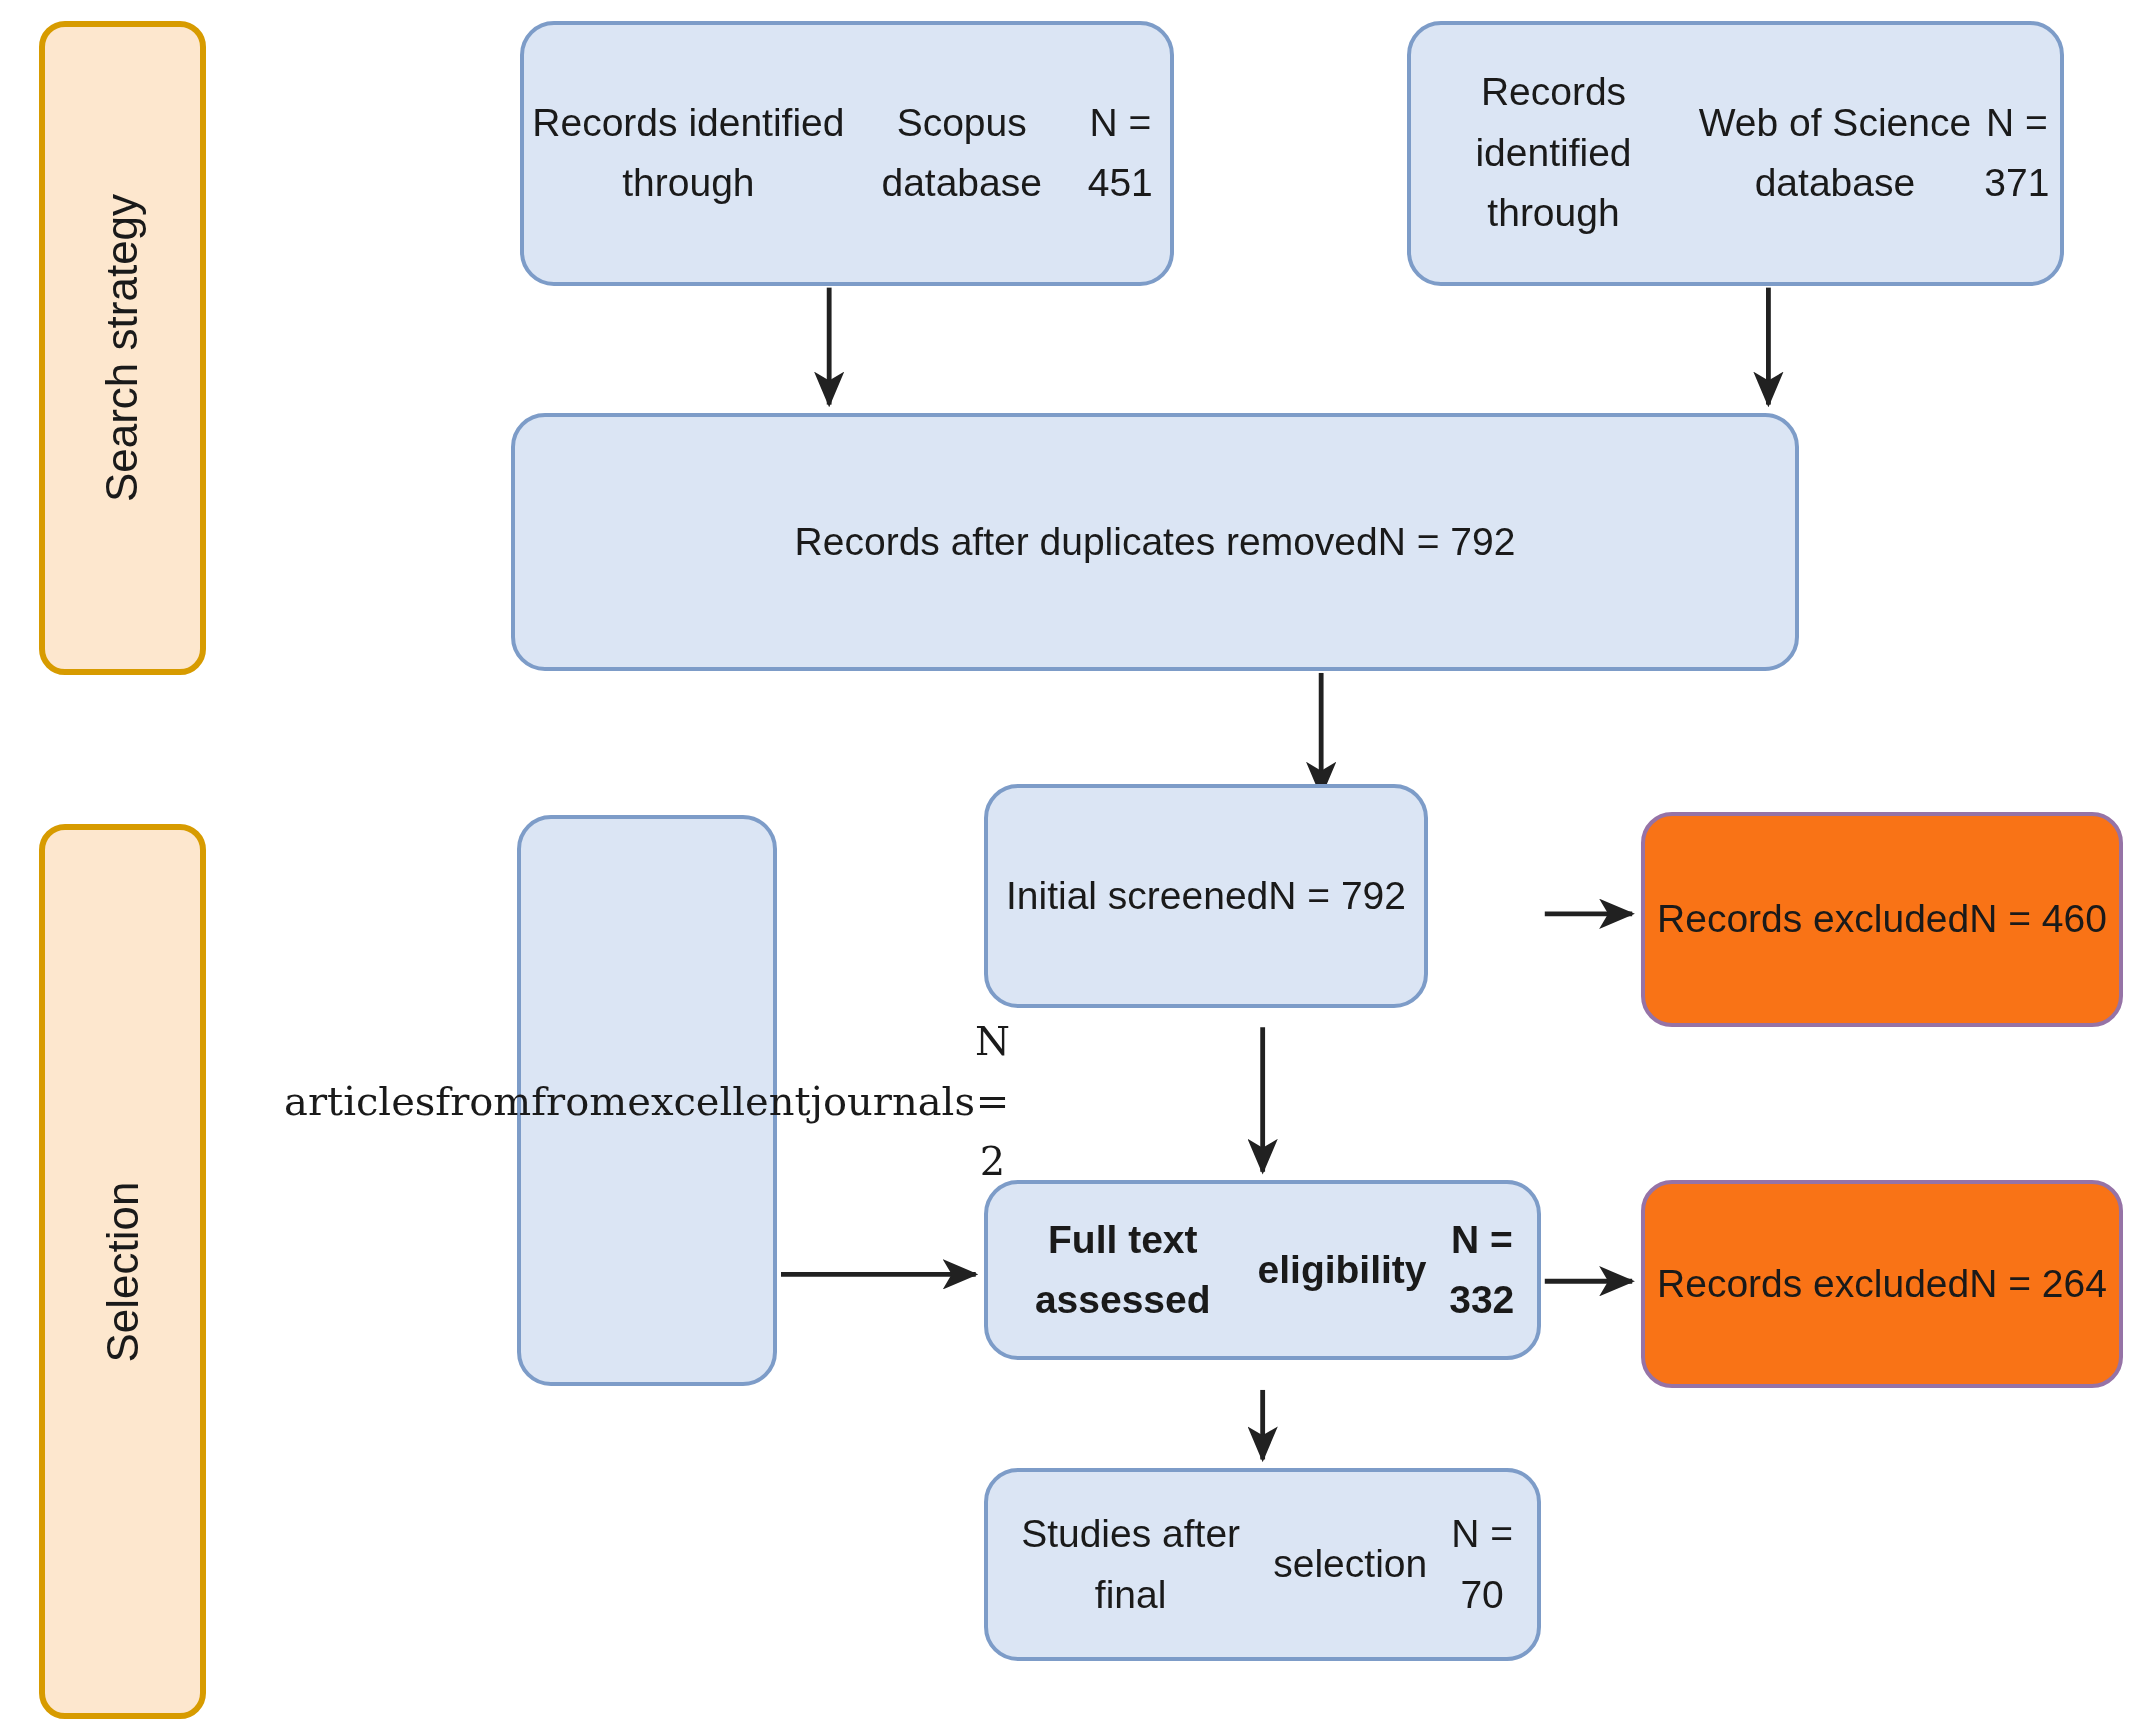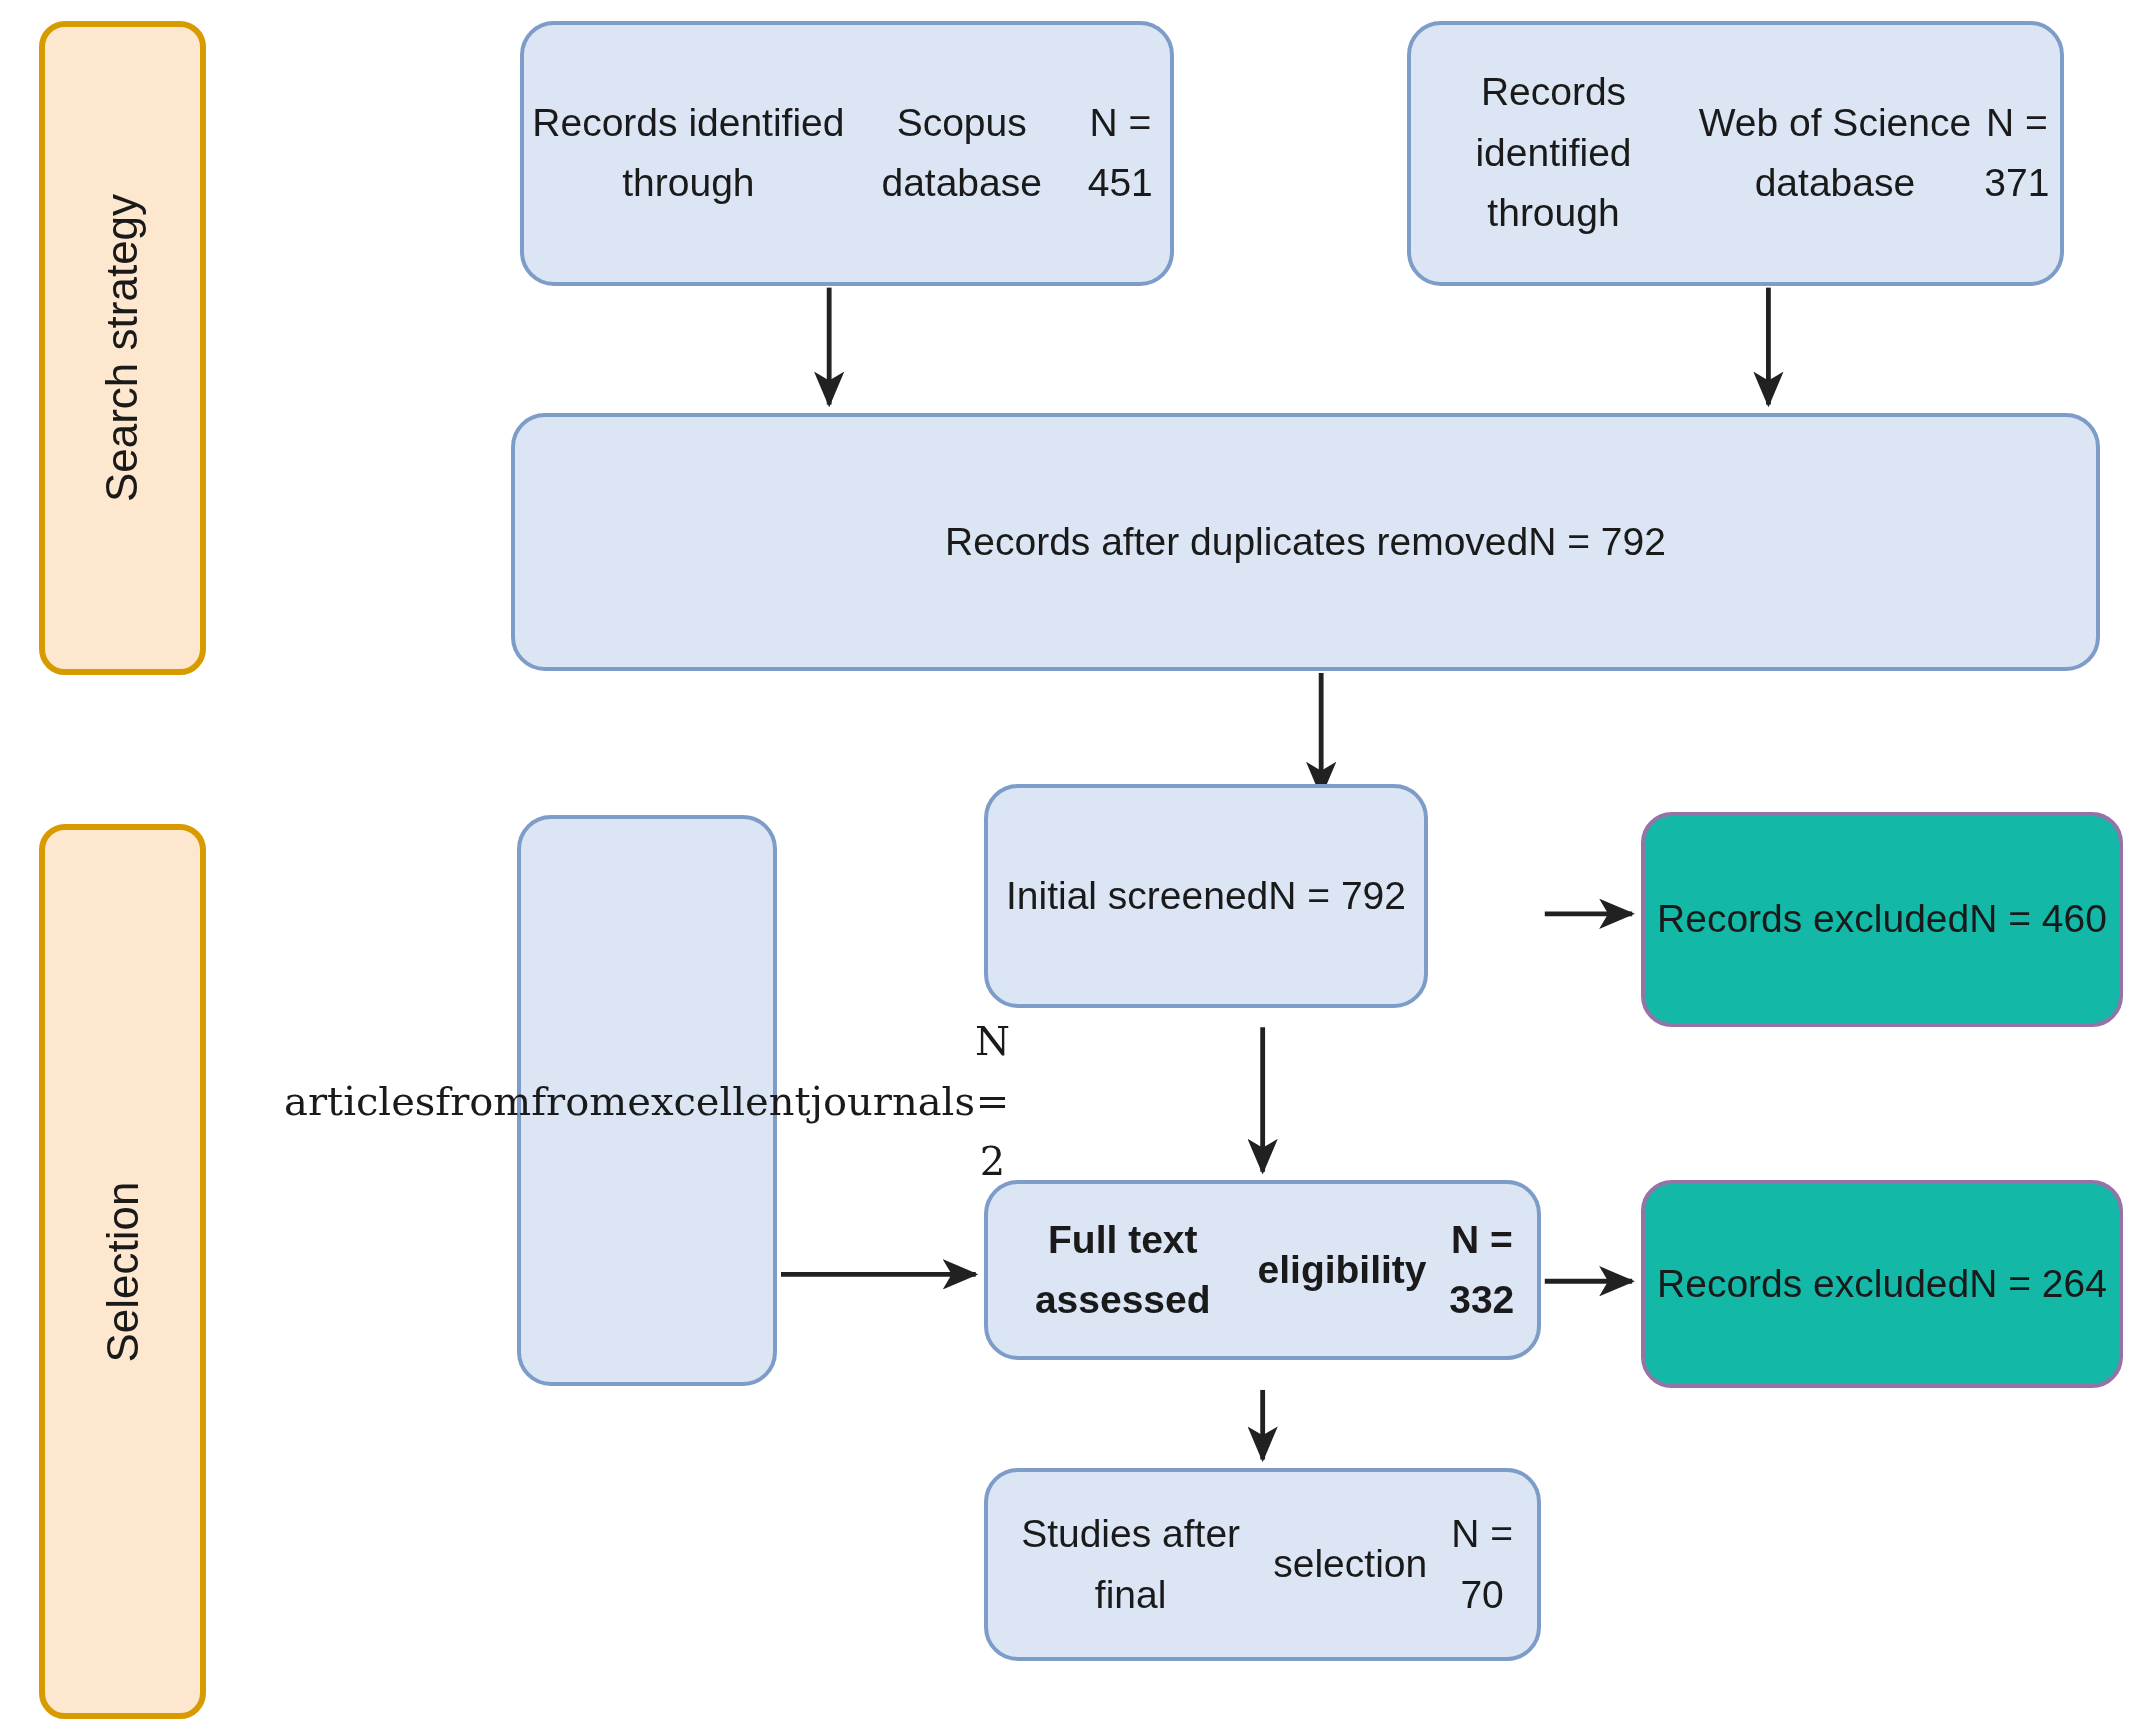--- a/index.html
+++ b/index.html
@@ -34,21 +34,21 @@
     font-size: 39px;
     line-height: 1.55;
   }
   .node span { display: block; }
   .process {
     background: #dbe5f4;
     border: 4.1px solid #7d9cc8;
     border-radius: 34px;
   }
   .excluded {
-    background: #14b8a6;
+    background: #f97316;
     border: 4.8px solid #9673a6;
     border-radius: 31px;
   }
   .stage {
     position: absolute;
     box-sizing: border-box;
     background: #fde7ce;
     border: 6.9px solid #d79b00;
     border-radius: 26px;
     display: flex;
@@ -64,21 +64,21 @@
     font-family: "DejaVu Serif", serif;
     font-size: 40px;
     line-height: 1.5;
     justify-content: center;
   }
   
   #stage-search   { left: 39px;   top: 20.6px;   width: 167px;  height: 654px; }
   #stage-select   { left: 39px;   top: 824px; width: 167px;  height: 895px; }
   #box-scopus     { left: 520px;  top: 20.6px;   width: 654px;  height: 265px; }
   #box-wos        { left: 1407px; top: 20.6px;   width: 657px;  height: 265px; }
-  #box-dup        { left: 511px;  top: 413px;  width: 1589px; height: 258px; }
+  #box-dup        { left: 511px;  top: 413px;  width: 1288px; height: 258px; }
   #box-articles   { left: 517px;  top: 815px; width: 260px;  height: 571px; }
   #box-initial    { left: 984px; top: 784px; width: 444px;  height: 224px; }
   #box-excl460    { left: 1641px; top: 812px; width: 482px;  height: 215px; }
   #box-fulltext   { left: 984px; top: 1180px; width: 557px;  height: 180px; font-weight: bold; }
   #box-excl264    { left: 1641px; top: 1180px; width: 482px;  height: 208px; }
   #box-studies    { left: 984px; top: 1468px; width: 557px;  height: 193px; }
 </style>
 </head>
 <body>
 

